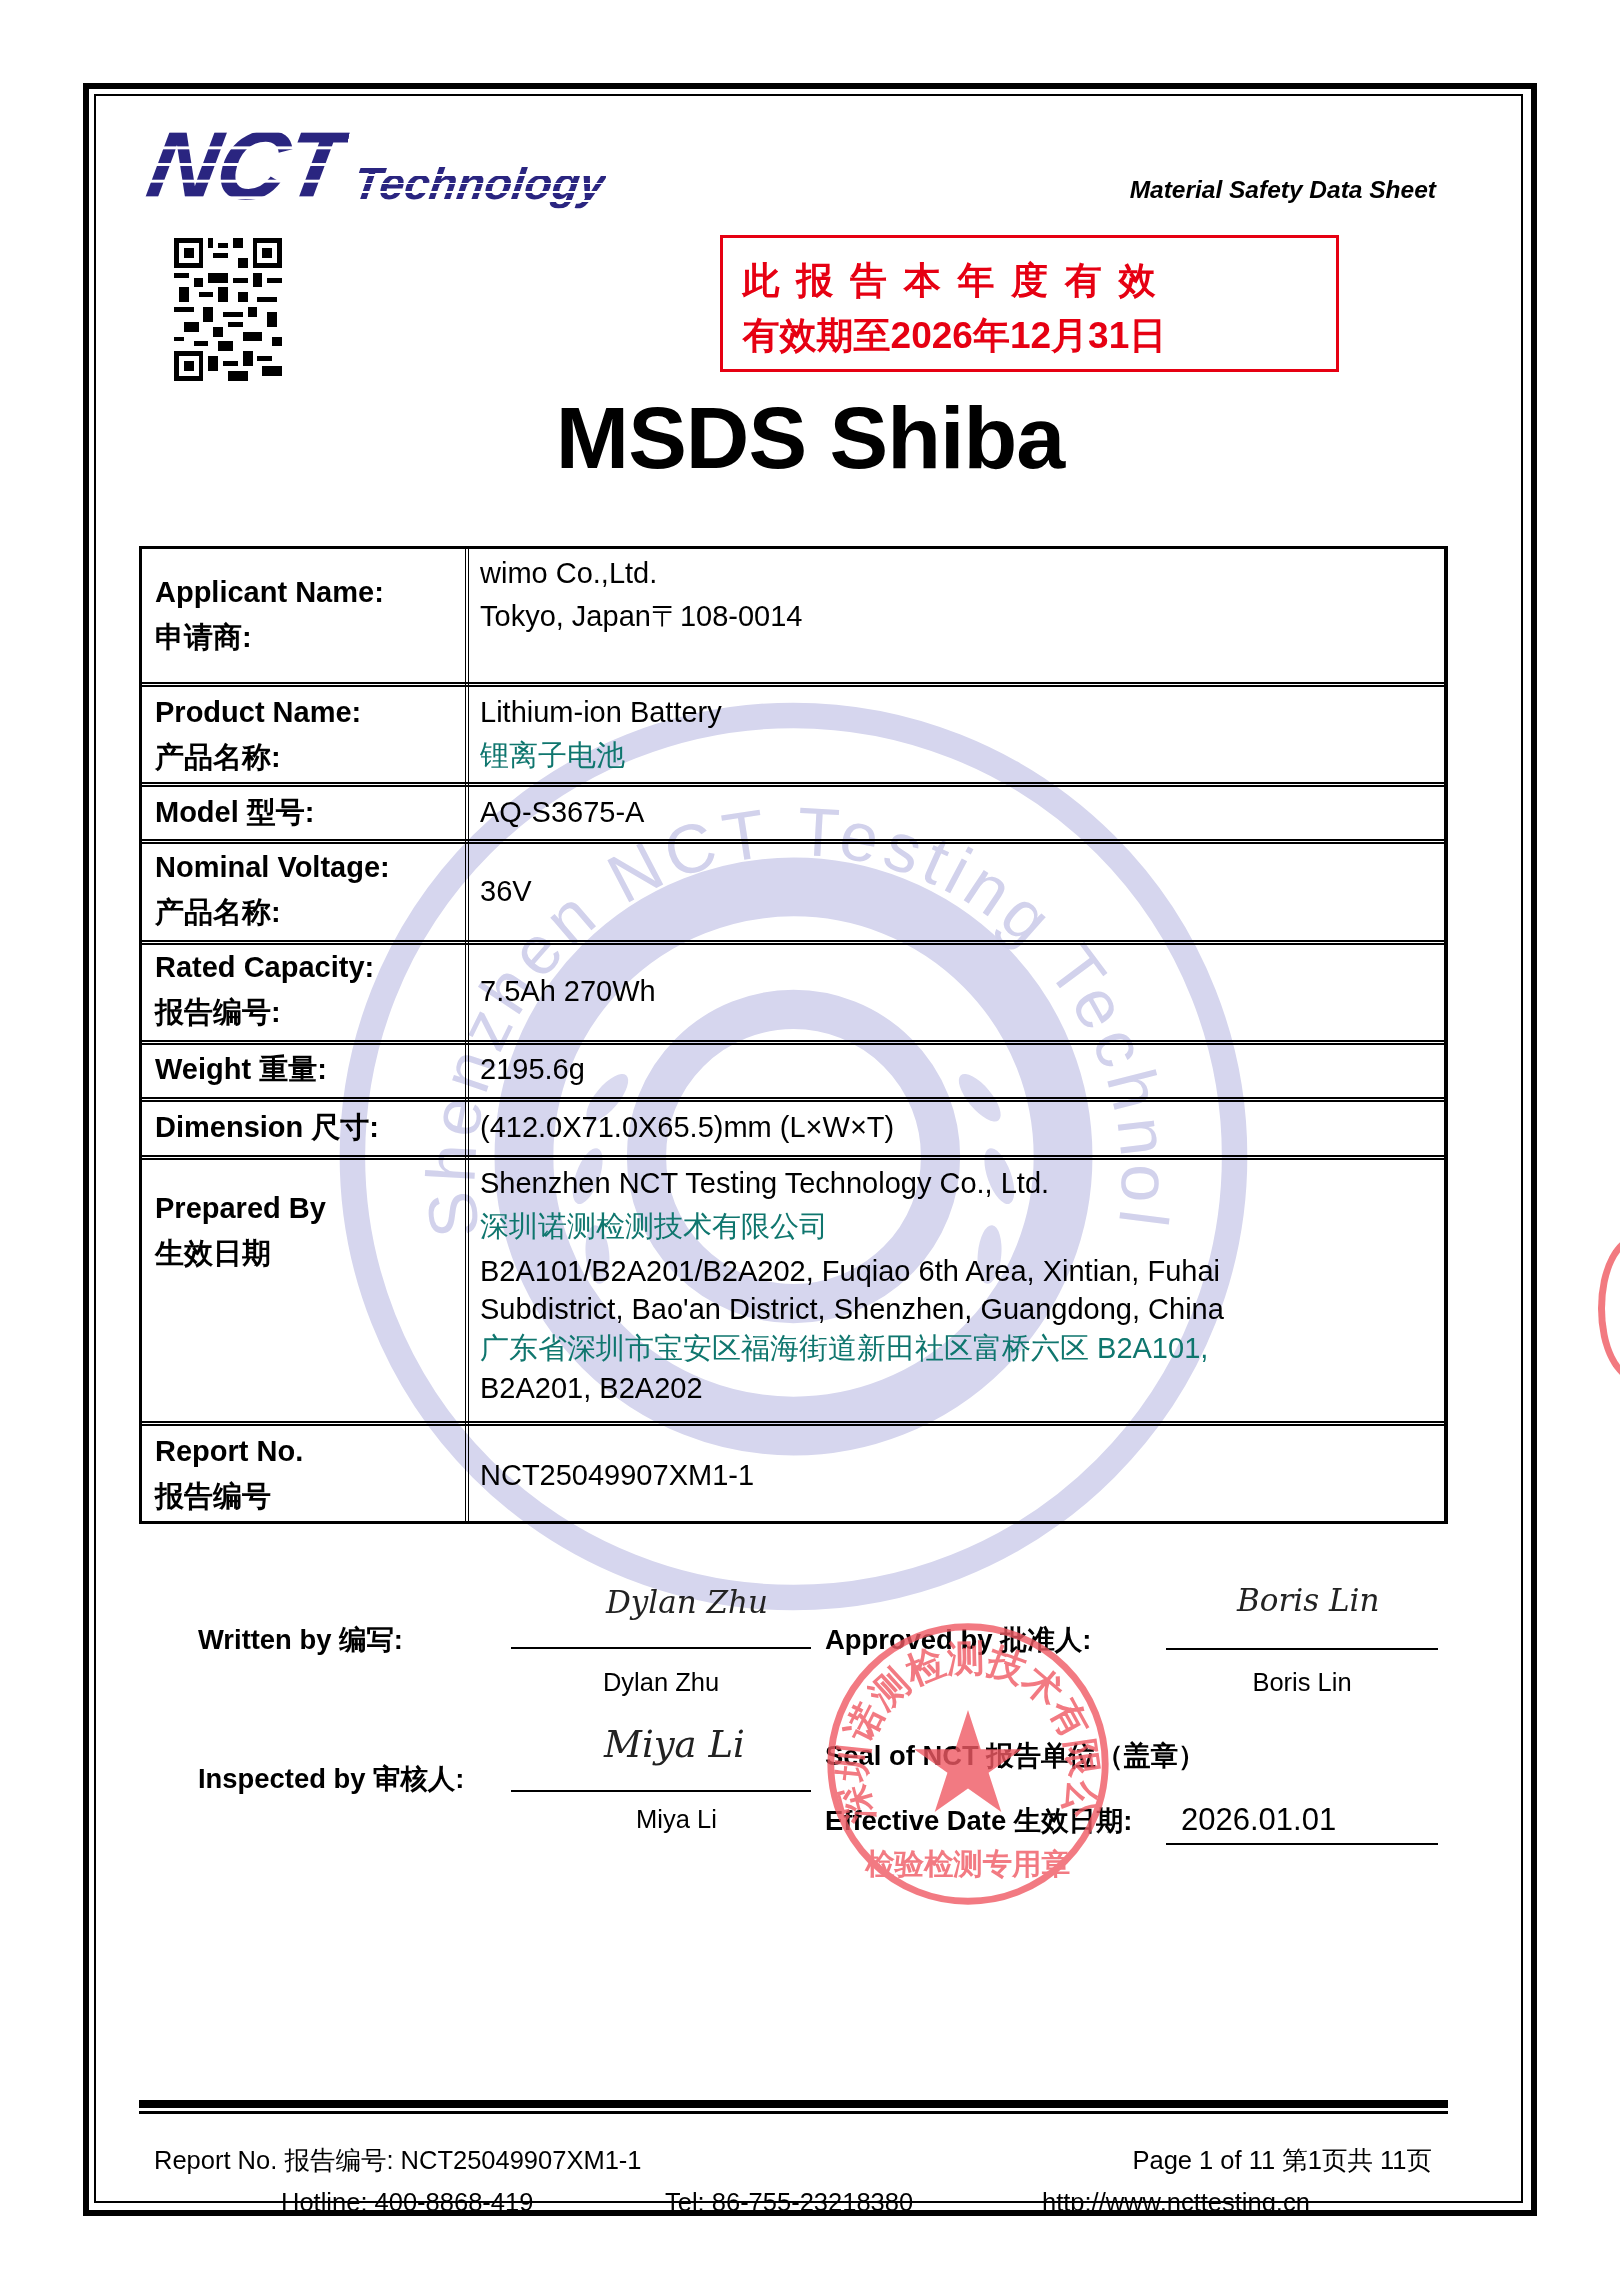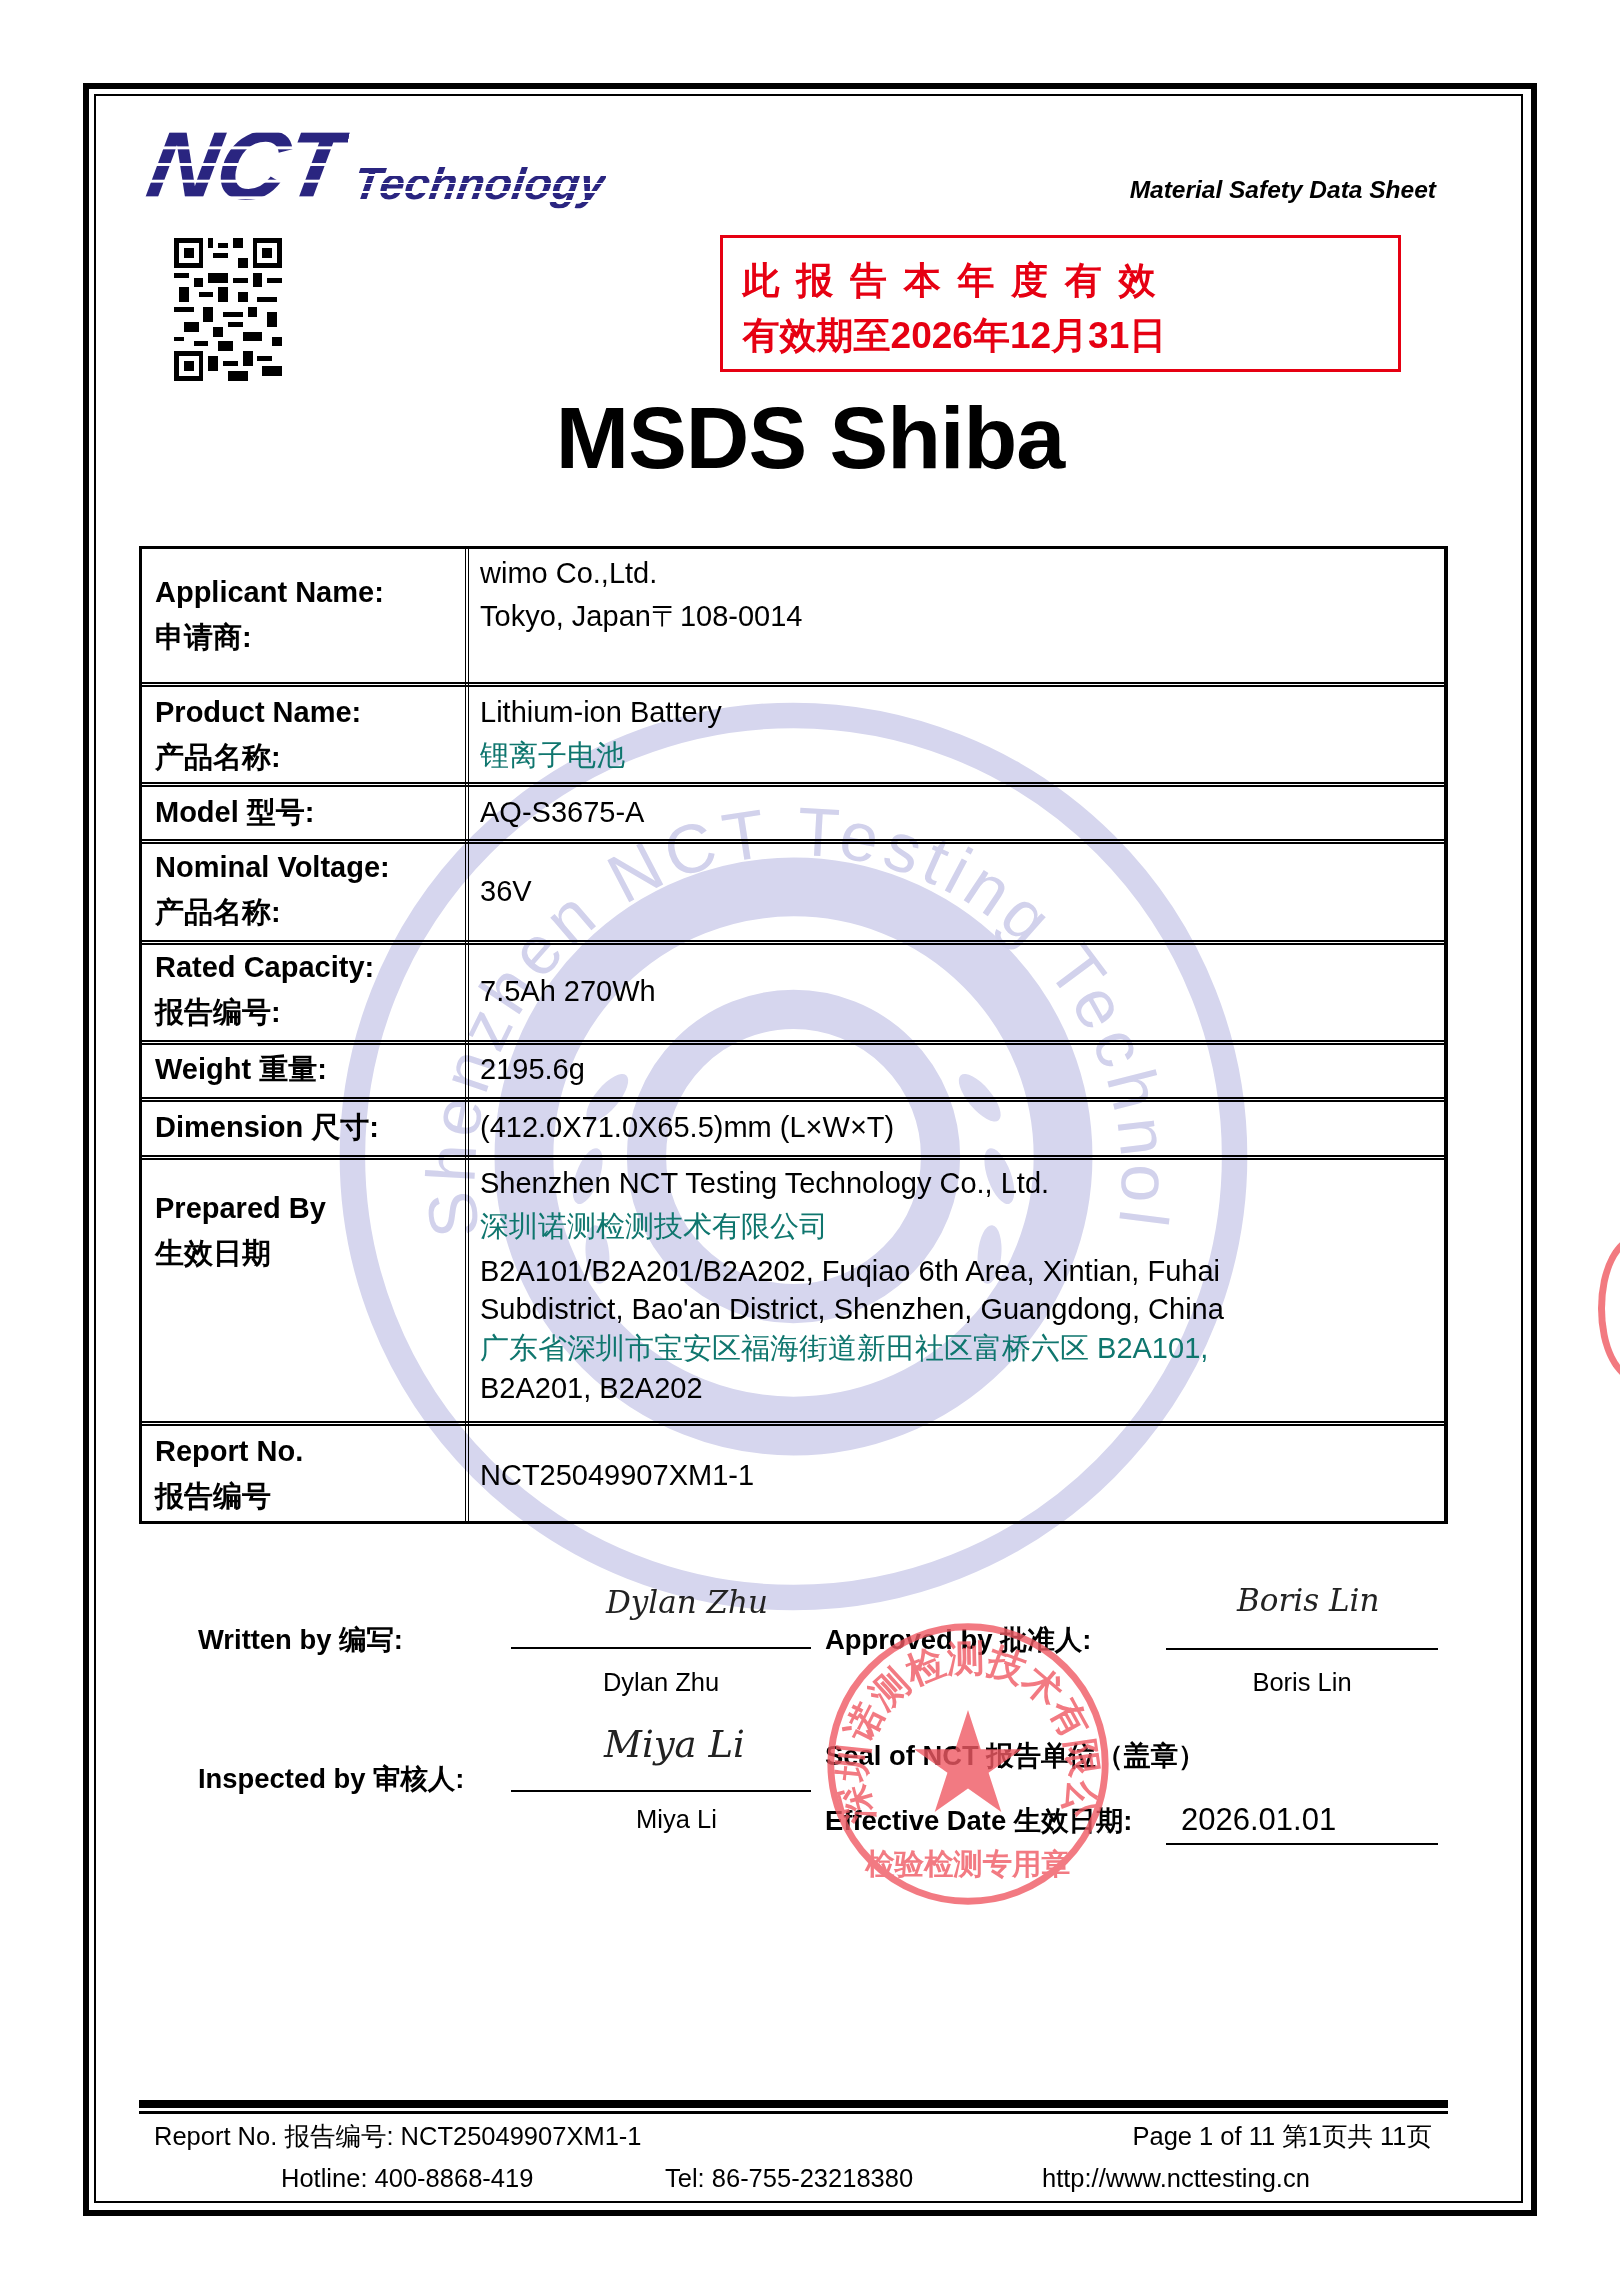--- a/index.html
+++ b/index.html
@@ -16,21 +16,21 @@
     background: repeating-linear-gradient(to bottom, #2a2580 0px, #2a2580 13.7px, transparent 13.7px, transparent 16.7px);
     -webkit-background-clip:text; background-clip:text; -webkit-text-fill-color:transparent; }
   .logo-tech { font-family:"Liberation Sans", sans-serif; font-style:italic; font-weight:bold; font-size:45px; color:#2a2580; display:inline-block; margin-left:9.8px; transform:skewX(-8deg);
     background: repeating-linear-gradient(to bottom, #2a2580 0px, #2a2580 6.9px, transparent 6.9px, transparent 8.8px);
     -webkit-background-clip:text; background-clip:text; -webkit-text-fill-color:transparent; }
 
   .msds-sub { position:absolute; right:184px; top:176px; font-weight:bold; font-style:italic; font-size:24.5px; }
 
   .qr { position:absolute; left:174px; top:238px; width:108px; height:143px; }
 
-  .validity { position:absolute; left:720px; top:235px; width:681px; height:137px; border:3.9px solid #e60012; box-sizing:border-box; color:#e60012; font-weight:bold;padding-left:32px; }
+  .validity { position:absolute; left:720px; top:235px; width:619px; height:137px; border:3.9px solid #e60012; box-sizing:border-box; color:#e60012; font-weight:bold;padding-left:32px; }
   .validity .l1 { position:absolute; left:19.6px; top:17.6px; font-size:37px; letter-spacing:16.7px; }
   .validity .l2 { position:absolute; left:19.6px; top:73px; font-size:37px; }
 
   .title { position:absolute; left:0; width:1620px; top:387px; text-align:center; font-weight:bold; font-size:88px; letter-spacing:-1px; }
   .tbl { position:absolute; left:139px; top:546px; width:1309px; height:978px; border-top:3.9px solid #000; border-left:3.9px solid #000; border-right:4.9px solid #000; border-bottom:3.9px solid #000; box-sizing:border-box; }
   .vline { position:absolute; left:465px; top:546px; width:3.9px; height:978px; border-left:1.5px solid #000; border-right:1.5px solid #000; box-sizing:border-box; }
   .hline { position:absolute; left:139px; width:1309px; height:4.9px; border-top:2px solid #000; border-bottom:2px solid #000; box-sizing:border-box; }
   .cell-label { position:absolute; left:155px; font-weight:bold; font-size:29px; line-height:45px; }
   .cell-value { position:absolute; left:480px; font-size:29px; line-height:43px; }
   .cn-light { color:#0f766e; }
@@ -39,21 +39,21 @@
   .sig-label { position:absolute; font-weight:bold; font-size:27.4px; }
   .sig-line { position:absolute; height:2px; background:#000; }
   .sig-name { position:absolute; font-size:25.5px; text-align:center; }
   .sig-script { position:absolute; font-family:"DejaVu Serif", serif; font-style:italic; font-size:35px; color:#222; }
 
   .stamp { position:absolute; left:821px; top:1617px; width:294px; height:294px; }
 
   
   .footer-rule-thick { position:absolute; left:139px; top:2100px; width:1309px; height:7.8px; background:#000; }
   .footer-rule-thin { position:absolute; left:139px; top:2111px; width:1309px; height:2.9px; background:#000; }
-  .footer-text { position:absolute; font-size:25.5px; }
+  .footer-text { position:absolute; font-size:25.5px;margin-top:24px; }
   .side-stamp { position:absolute; left:1598px; top:1235px; width:78px; height:147px; border:7.8px solid #f27a80; border-radius:50%; border-right:none; box-sizing:border-box; }
 </style>
 </head>
 <body>
 
 <div class="frame-outer"></div>
 <div class="frame-inner"></div>
 
 <svg class="watermark" viewBox="0 0 960 960">
   <defs>

